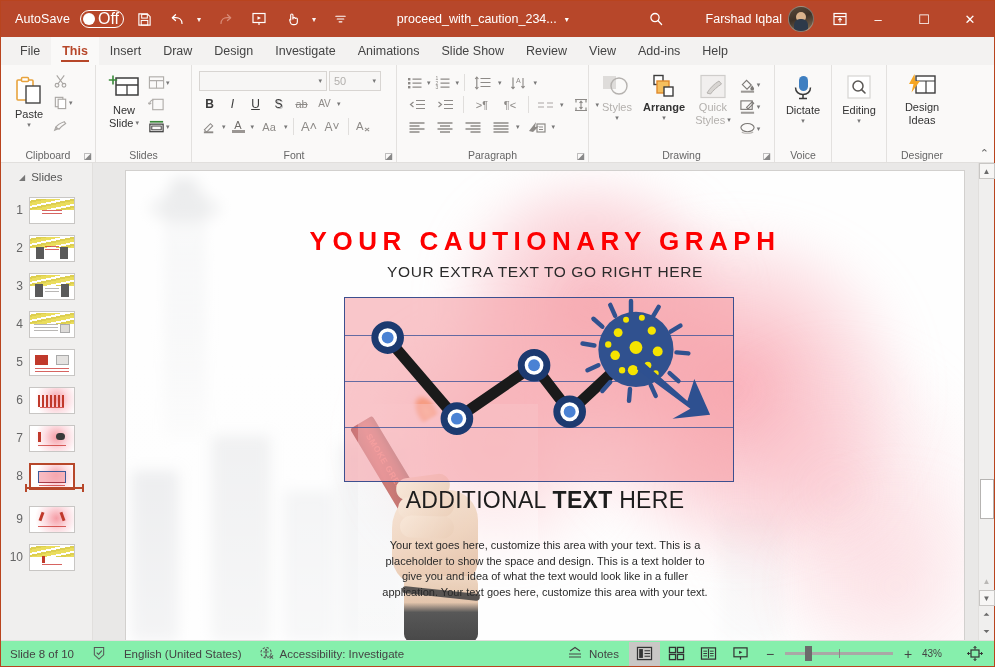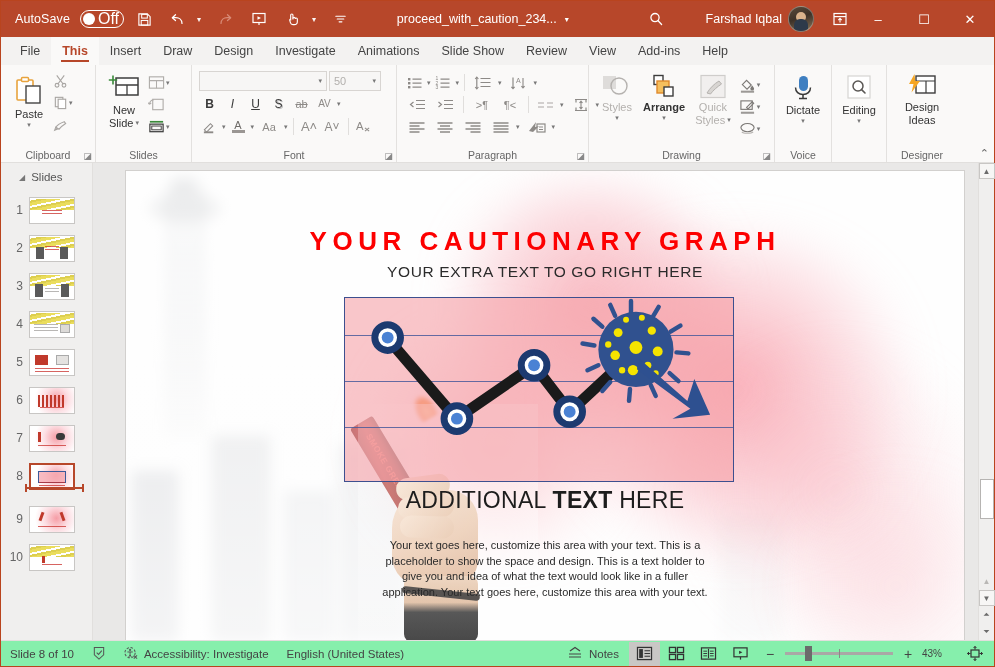--- a/index.html
+++ b/index.html
@@ -1087,32 +1087,32 @@
   <div class="statusbar">
     <div class="sb-item static">Slide 8 of 10</div>
     <div class="sb-item">
       <span>
         <svg width="14" height="14" viewBox="0 0 15 15">
             <path d="M2.5 1.5h10v8l-5 4.5-5-4.5z" fill="none" stroke="#555" stroke-width="1.1"></path>
             <path d="M5 7l2 2 3.5-4" fill="none" stroke="#555" stroke-width="1.1"></path>
           </svg>
       </span>
     </div>
+    <div class="sb-item">English (United States)</div>
     <div class="sb-item">
       <span>
         <svg width="14" height="14" viewBox="0 0 15 15">
             <circle cx="6.5" cy="7.2" r="5.5" fill="none" stroke="#555" stroke-width="1.1" stroke-dasharray="2.6 1.7"></circle>
             <circle cx="6.5" cy="4.2" r="1.2" fill="#555"></circle>
             <path d="M3.6 6.4h5.8M6.5 6.4v3M6.5 9.4 5 12M6.5 9.4 8 12" stroke="#555" stroke-width="1.05" fill="none"></path>
             <path d="M10.5 10 14 13.5M14 10l-3.5 3.5" stroke="#555" stroke-width="1.1"></path>
           </svg>
       </span>
       <span>Accessibility: Investigate</span>
     </div>
-    <div class="sb-item">English (United States)</div>
 
     <div class="sb-right">
       <div class="sb-item">
         <span>
           <svg width="16" height="14" viewBox="0 0 16 14">
               <path d="M3 5 8 1.5 13 5" fill="none" stroke="#444" stroke-width="1.2"></path>
               <path d="M2 8h12M2 11h12" stroke="#444" stroke-width="1.2"></path>
             </svg>
         </span>
         <span>Notes</span>

